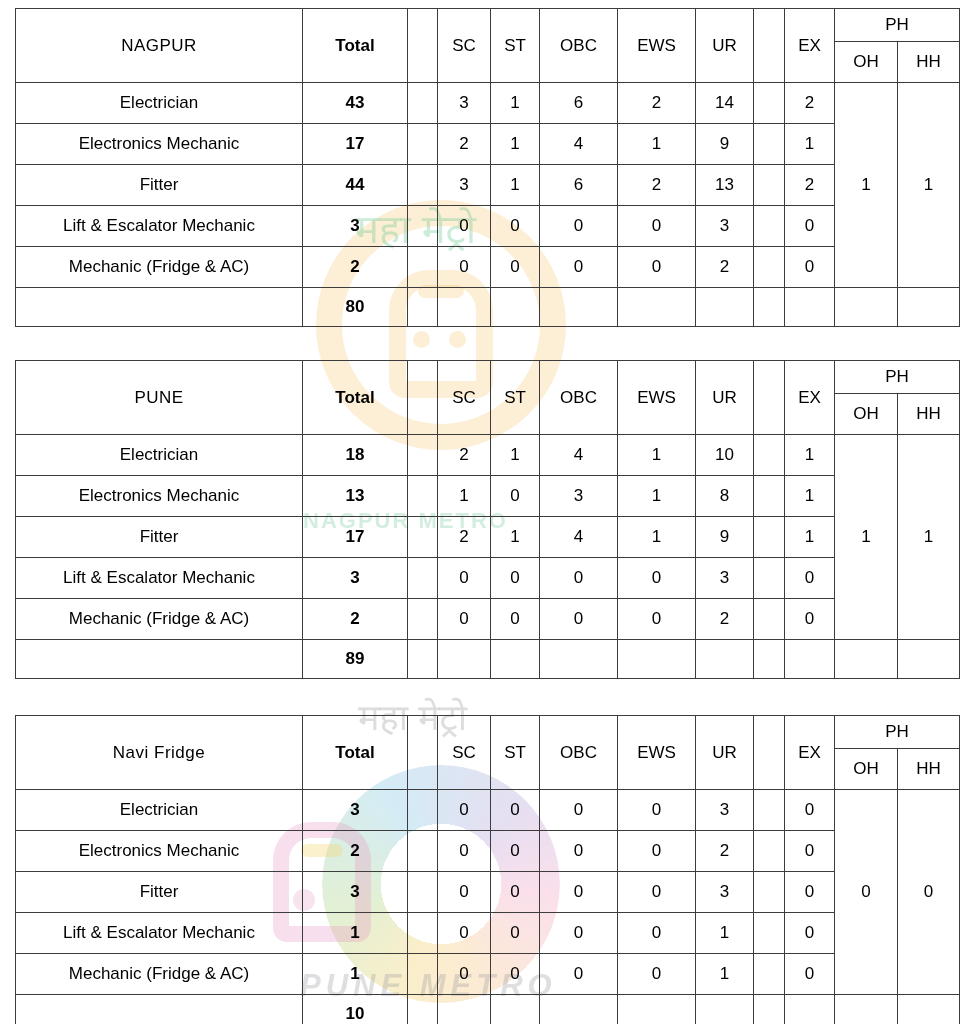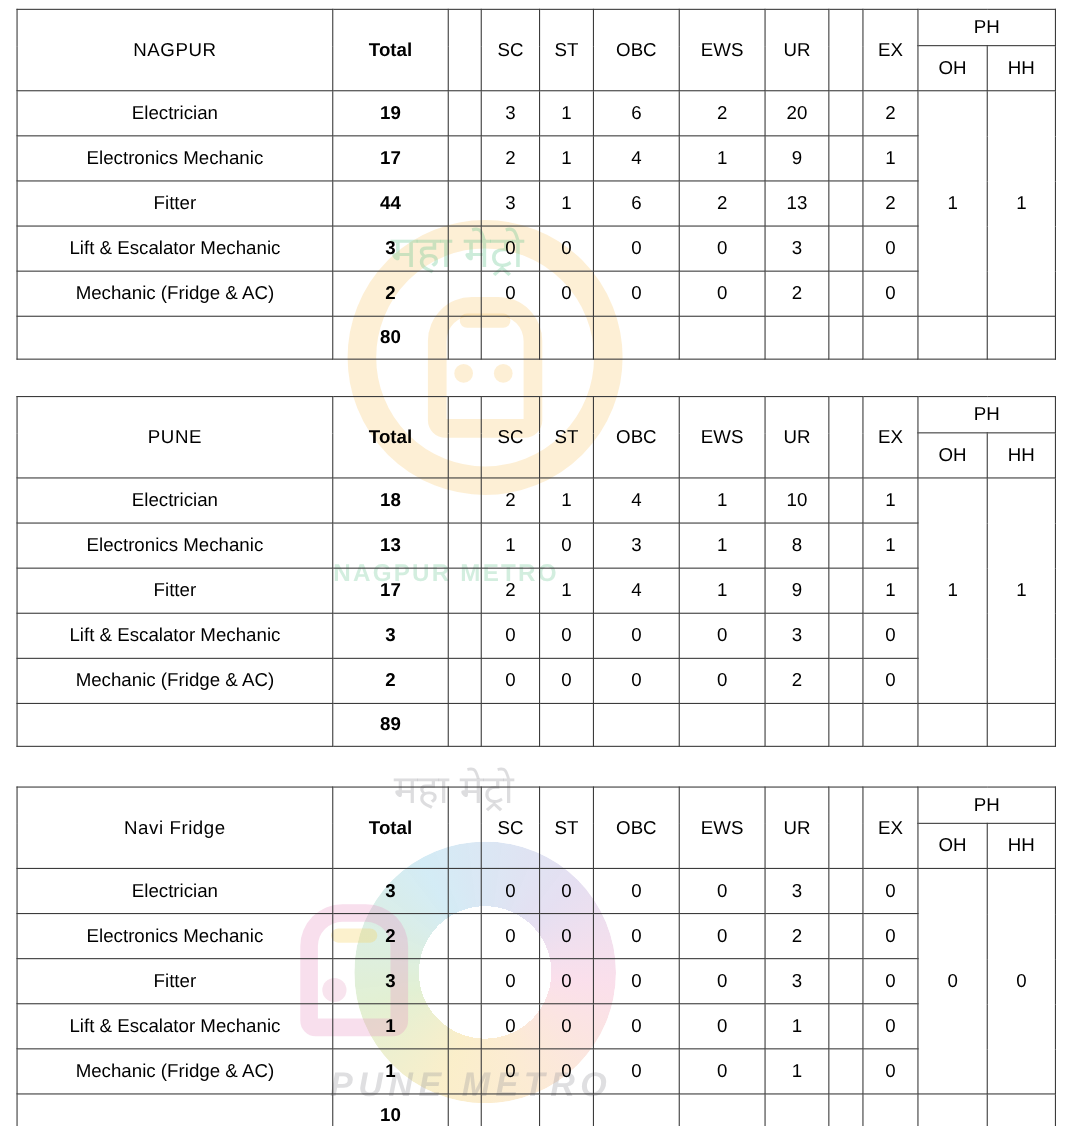--- a/index.html
+++ b/index.html
@@ -237,27 +237,27 @@
         <td class="hdr" rowspan="2">EX</td>
         <td class="hdr" colspan="2" style="height:32px">PH</td>
       </tr>
       <tr>
         <td class="hdr" style="height:40px">OH</td>
         <td class="hdr">HH</td>
       </tr>
 
       <tr>
         <td class="trade" style="height:40px">Electrician</td>
-        <td class="total-val">19</td>
+        <td class="total-val">43</td>
         <td class="spacer"></td>
         <td>3</td>
         <td>1</td>
         <td>6</td>
         <td>2</td>
-        <td>20</td>
+        <td>14</td>
         <td class="spacer"></td>
         <td>2</td>
         <td rowspan="5">1</td>
         <td rowspan="5">1</td>
       </tr>
       <tr>
         <td class="trade" style="height:40px">Electronics Mechanic</td>
         <td class="total-val">17</td>
         <td class="spacer"></td>
         <td>2</td>

